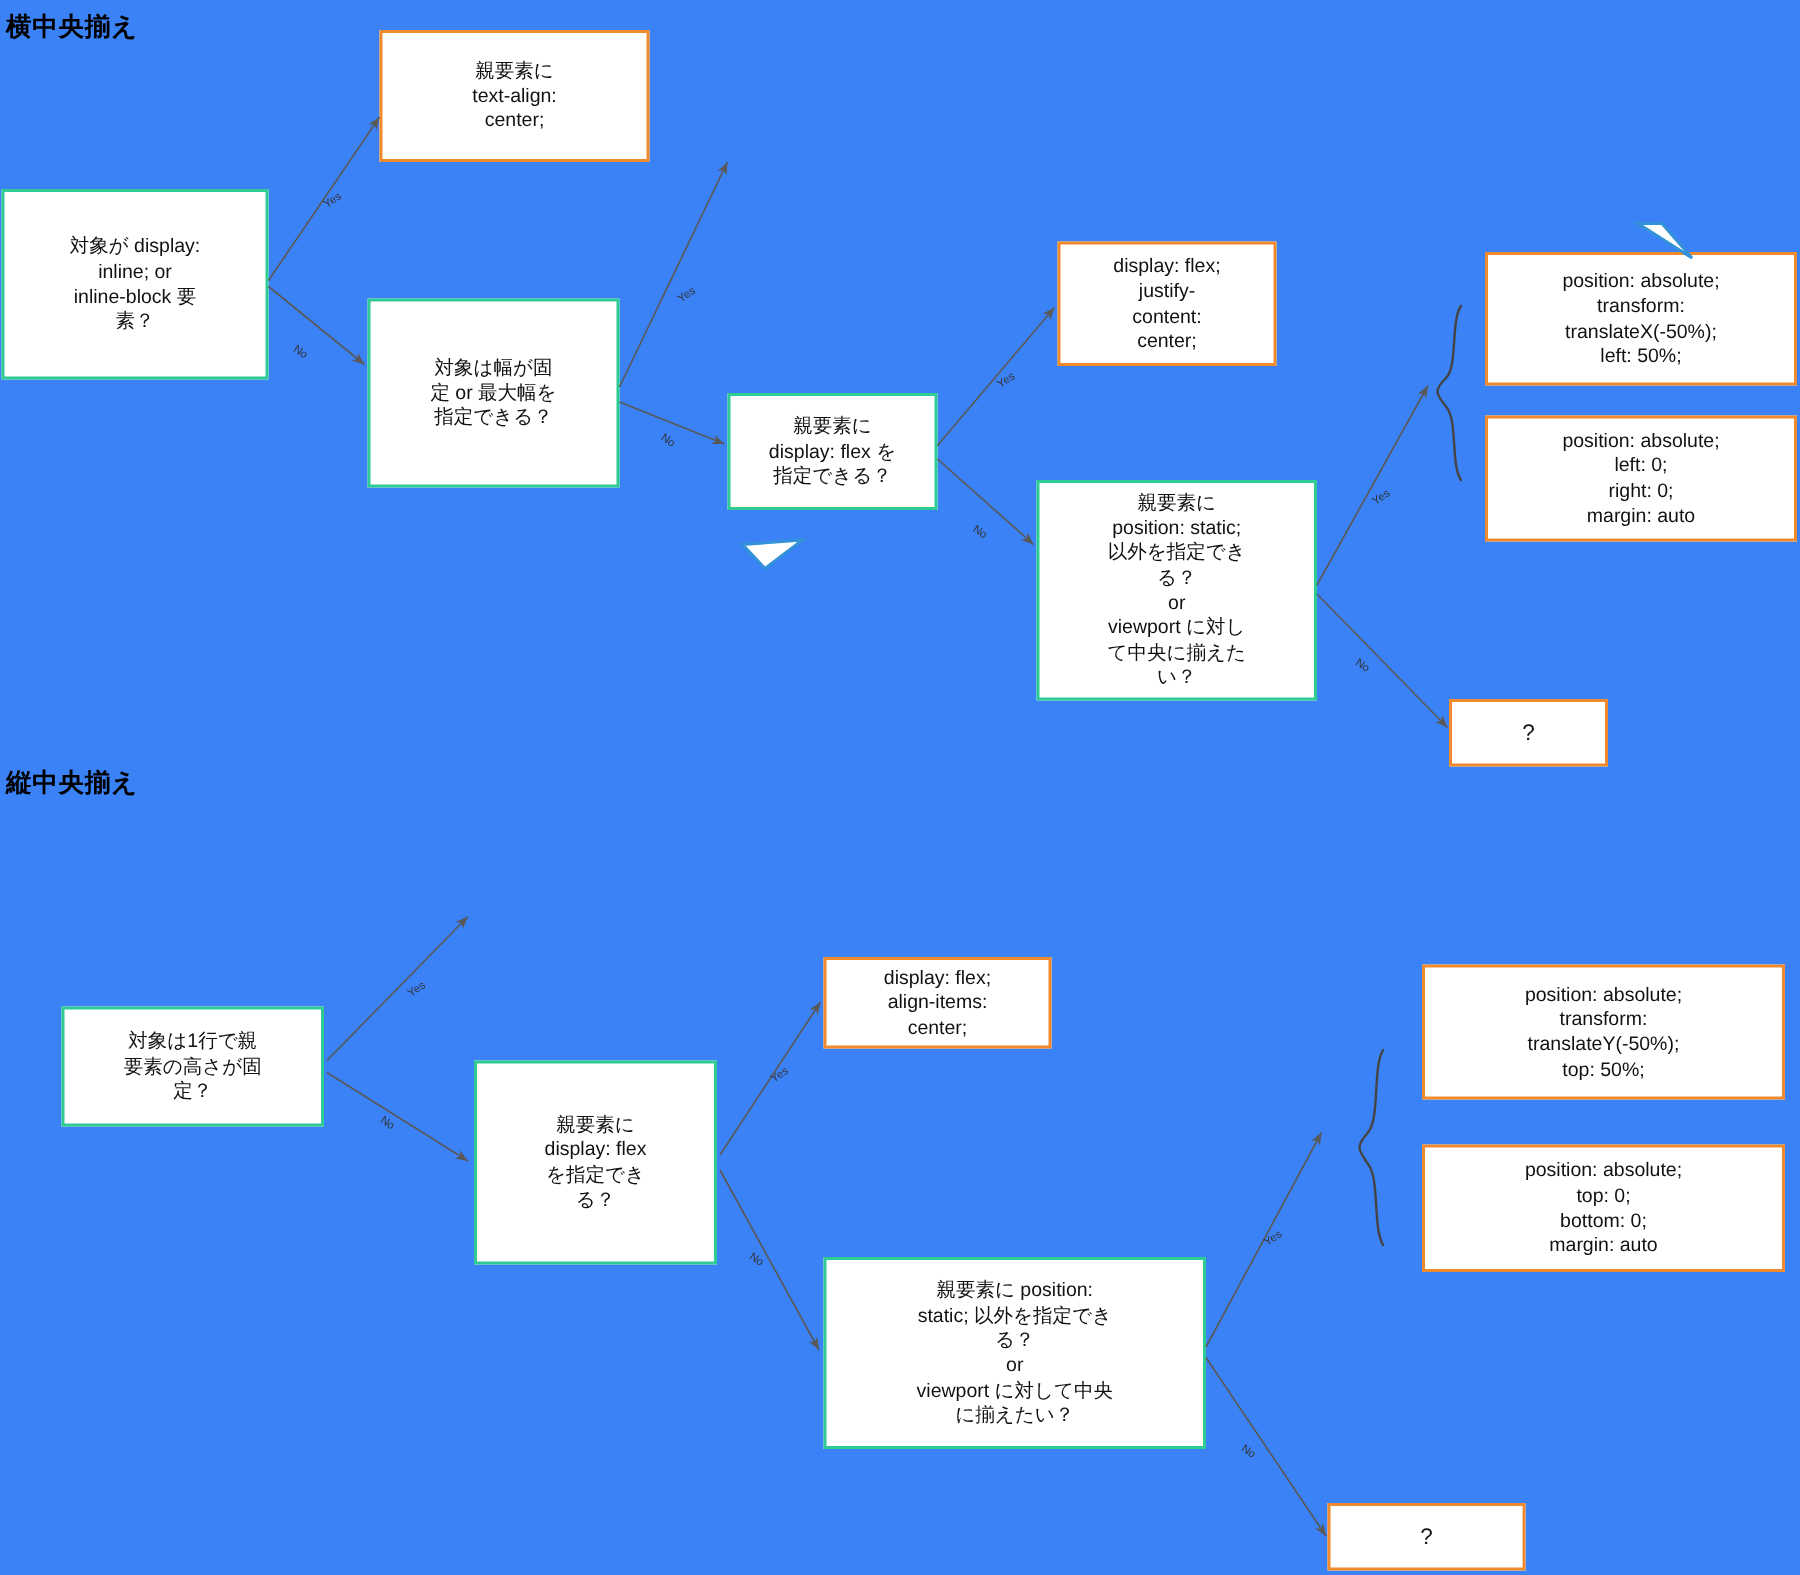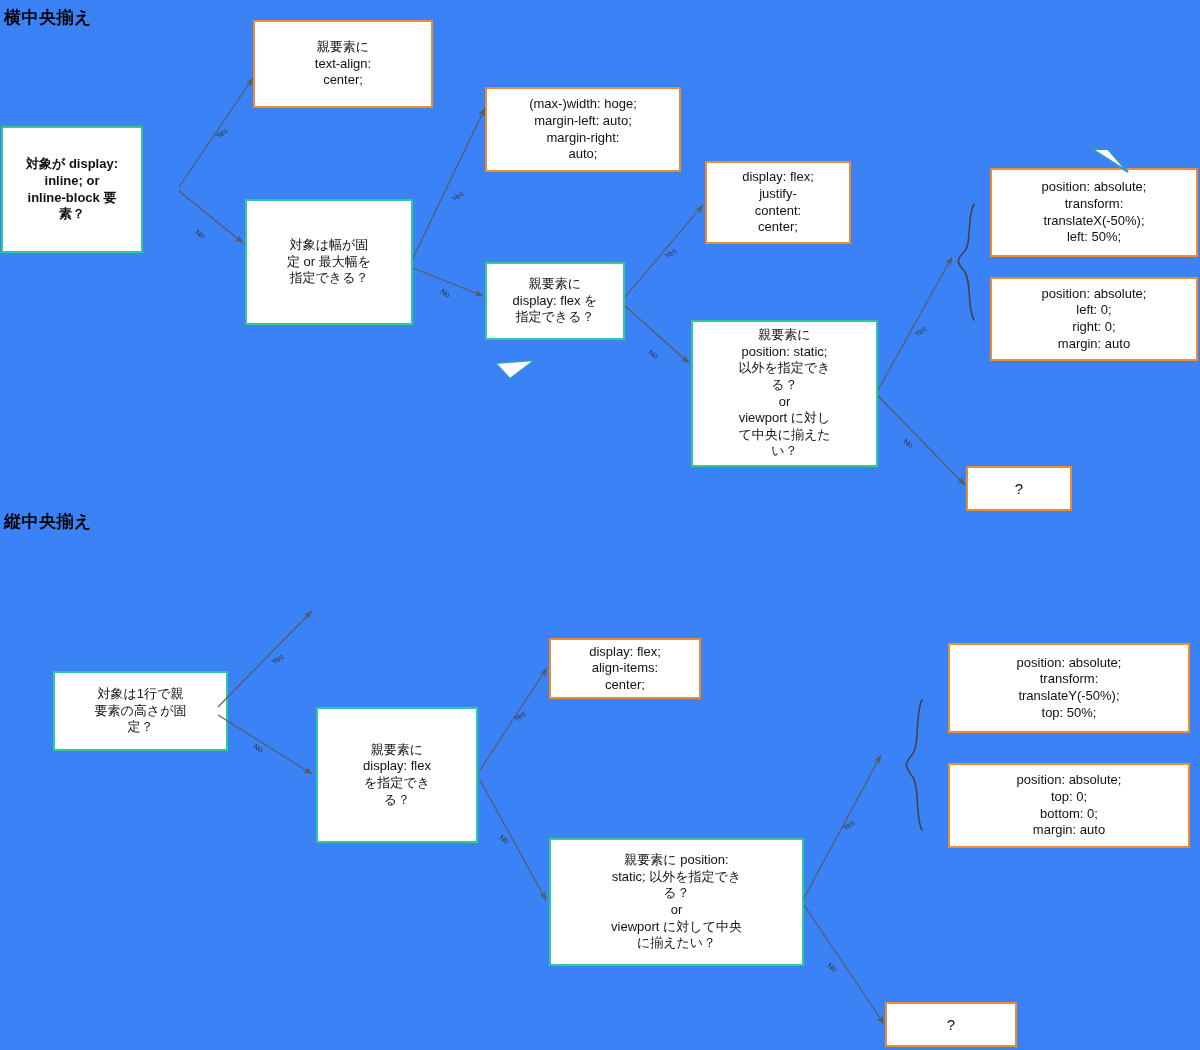--- a/index.html
+++ b/index.html
@@ -146,37 +146,33 @@
     <line class="ln" x1="804" y1="898" x2="881" y2="755" marker-end="url(#arw)"></line>
 
     <line class="ln" x1="804" y1="905" x2="884" y2="1024" marker-end="url(#arw)"></line>
 
     <path class="brace" d="M922,700 C915,712 920,746 912,755 C903,765 906,767 912,776 C920,786 915,818 922,830"></path>
   </svg>
 
   <div class="section-title" style="left:4px; top:6px;">横中央揃え</div>
   <div class="section-title" style="left:4px; top:510px;">縦中央揃え</div>
 
-  <div class="node green" style="left:1px; top:126px; width:142px; height:127px;font-weight:bold;">対象が display:
+  <div class="node green" style="left:1px; top:126px; width:178px; height:127px;">対象が display:
 inline; or
 inline-block 要
 素？</div>
 
   <div class="node orange" style="left:253px; top:20px; width:180px; height:88px;">親要素に
 text-align:
 center;</div>
 
   <div class="node green" style="left:245px; top:199px; width:168px; height:126px;">対象は幅が固
 定 or 最大幅を
 指定できる？</div>
 
-  <div class="node orange" style="left:485px; top:87px; width:196px; height:85px;">(max-)width: hoge;
-margin-left: auto;
-margin-right:
-auto;</div>
 
   <div class="node green" style="left:485px; top:262px; width:140px; height:78px;">親要素に
 display: flex を
 指定できる？</div>
 
   <div class="node orange" style="left:705px; top:161px; width:146px; height:83px;">display: flex;
 justify-
 content:
 center;</div>
 
@@ -205,21 +201,21 @@
 
   <div class="edge-label" style="left:214px; top:133px;">Yes</div>
   <div class="edge-label down" style="left:199px; top:228px;">No</div>
   <div class="edge-label" style="left:450px; top:196px;">Yes</div>
   <div class="edge-label down" style="left:444px; top:287px;">No</div>
   <div class="edge-label" style="left:663px; top:253px;">Yes</div>
   <div class="edge-label down" style="left:652px; top:348px;">No</div>
   <div class="edge-label" style="left:913px; top:331px;">Yes</div>
   <div class="edge-label down" style="left:907px; top:437px;">No</div>
 
-  <div class="node green" style="left:41px; top:671px; width:175px; height:80px;margin-left:12px;">対象は1行で親
+  <div class="node green" style="left:41px; top:671px; width:175px; height:80px;">対象は1行で親
 要素の高さが固
 定？</div>
 
 
   <div class="node green" style="left:316px; top:707px; width:162px; height:136px;">親要素に
 display: flex
 を指定でき
 る？</div>
 
   <div class="node orange" style="left:549px; top:638px; width:152px; height:61px;">display: flex;

